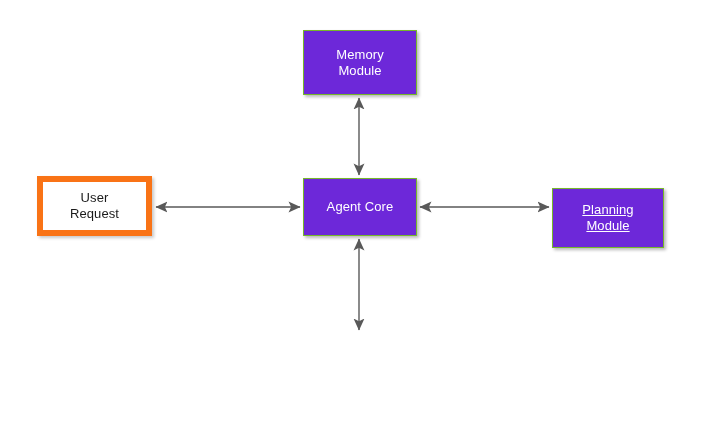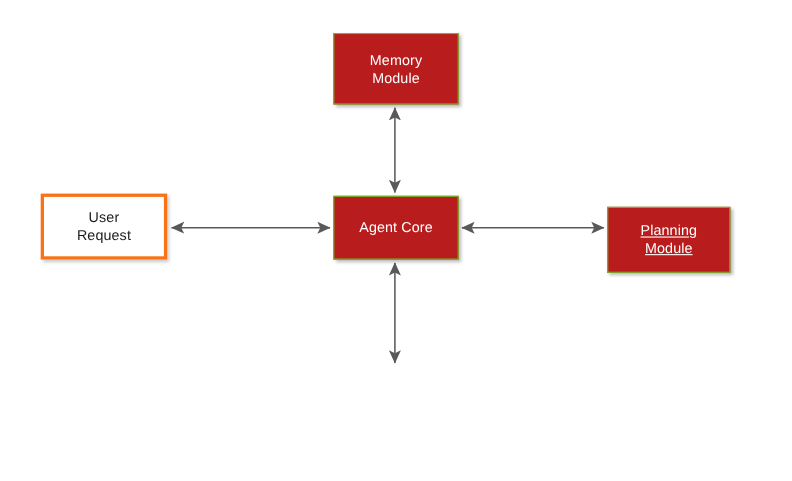--- a/index.html
+++ b/index.html
@@ -33,29 +33,29 @@
     justify-content: center;
     text-align: center;
     line-height: 1.22;
     font-size: 13px;
     letter-spacing: 0.1px;
     box-sizing: border-box;
     white-space: pre-line;
     z-index: 2;
   }
   .node-green {
-    background: #b91c1c;
+    background: #6d28d9;
     color: #ffffff;
     border: 1px solid #76b72a;
     box-shadow: 2px 2px 3px rgba(0, 0, 0, 0.28);
   }
   .node-white {
     background: #ffffff;
     color: #1a1a1a;
-    border: 3px solid #f97316;
+    border: 6px solid #f97316;
     box-shadow: 2px 2px 3px rgba(0, 0, 0, 0.22);
   }
   .node-label {
     display: block;
   }
 </style>
 </head>
 <body>
 
 <div id="canvas" style="width: 720px; height: 437px; background: rgb(255, 255, 255);">

